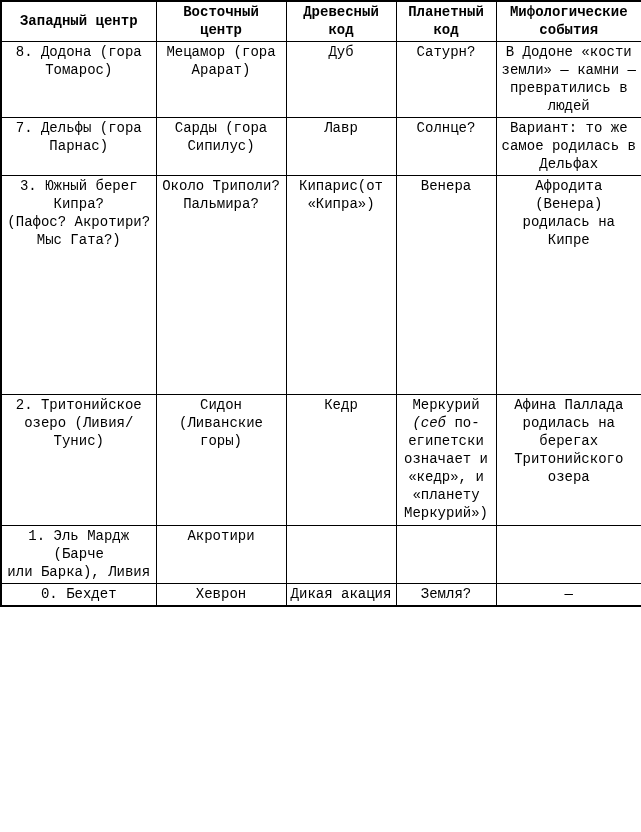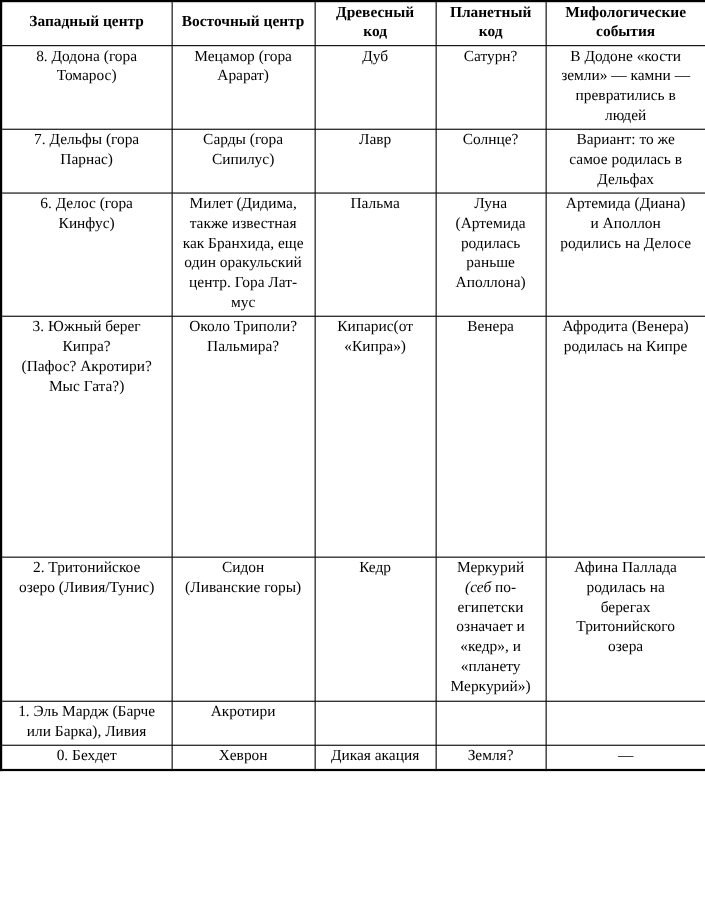--- a/index.html
+++ b/index.html
@@ -2,21 +2,21 @@
 <html lang="ru"><head>
 <meta charset="utf-8">
 <title>Table</title>
 <style>
   html, body { margin: 0; padding: 0; background: #ffffff; }
   .page {
     width: 641px;
     height: 832px;
     overflow: hidden;
     background: #ffffff;
-    font-family: Liberation Serif, serif;
+    font-family: Liberation Mono, monospace;
     color: #000000;
   }
   table.myth {
     border-collapse: collapse;
     table-layout: fixed;
     width: 641px;
     border: 2px solid #000;
   }
   col.c1 { width: 155px; }
   col.c2 { width: 130px; }
@@ -93,39 +93,20 @@
         <td>7. Дельфы (гора
 Парнас)</td>
         <td>Сарды (гора
 Сипилус)</td>
         <td>Лавр</td>
         <td>Солнце?</td>
         <td>Вариант: то же
 самое родилась в
 Дельфах</td>
       </tr>
-      <tr class="h-r6">
-        <td>6. Делос (гора
-Кинфус)</td>
-        <td>Милет (Дидима,
-также известная
-как Бранхида, еще
-один оракульский
-центр. Гора Лат-
-мус</td>
-        <td>Пальма</td>
-        <td>Луна
-(Артемида
-родилась
-раньше
-Аполлона)</td>
-        <td>Артемида (Диана)
-и Аполлон
-родились на Делосе</td>
-      </tr>
       <tr class="h-r3">
         <td>3. Южный берег
 Кипра?
 (Пафос? Акротири?
 Мыс Гата?)</td>
         <td>Около Триполи?
 Пальмира?</td>
         <td>Кипарис(от
 «Кипра»)</td>
         <td>Венера</td>

